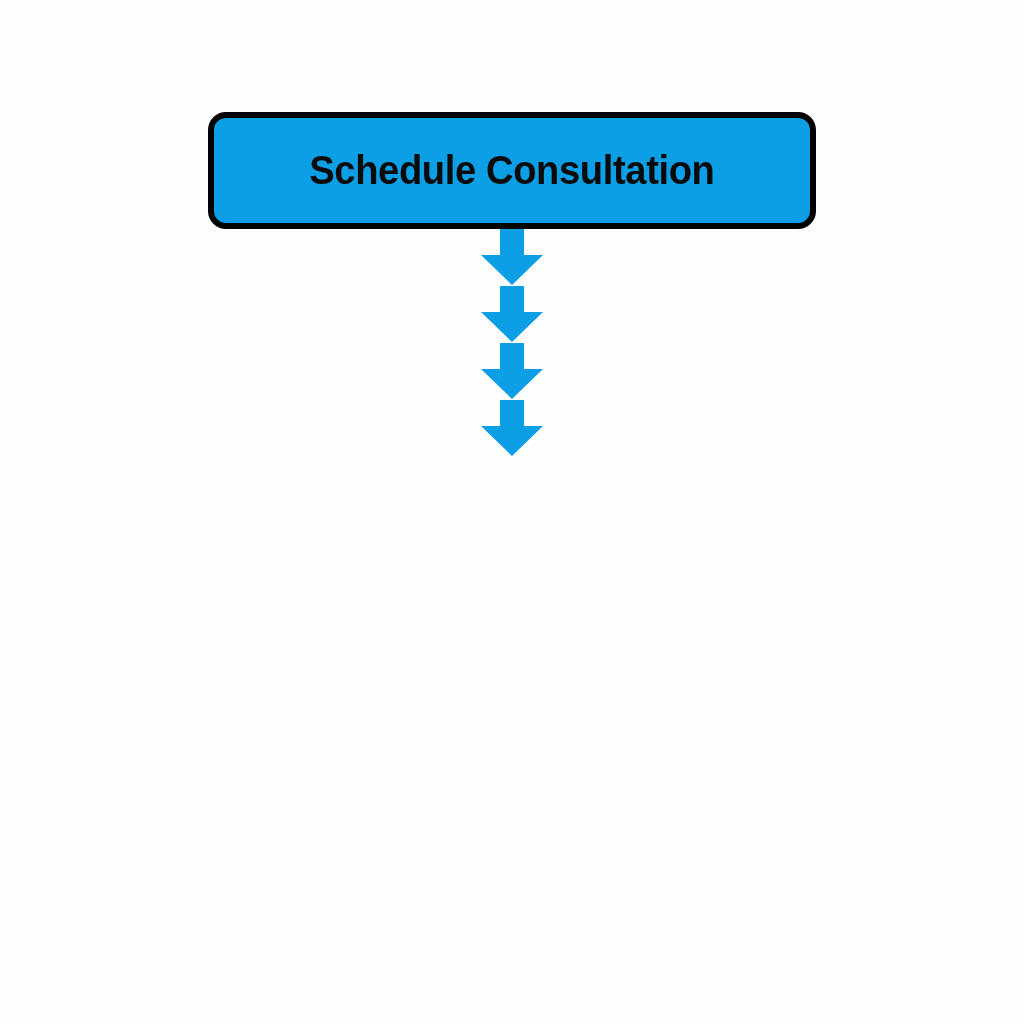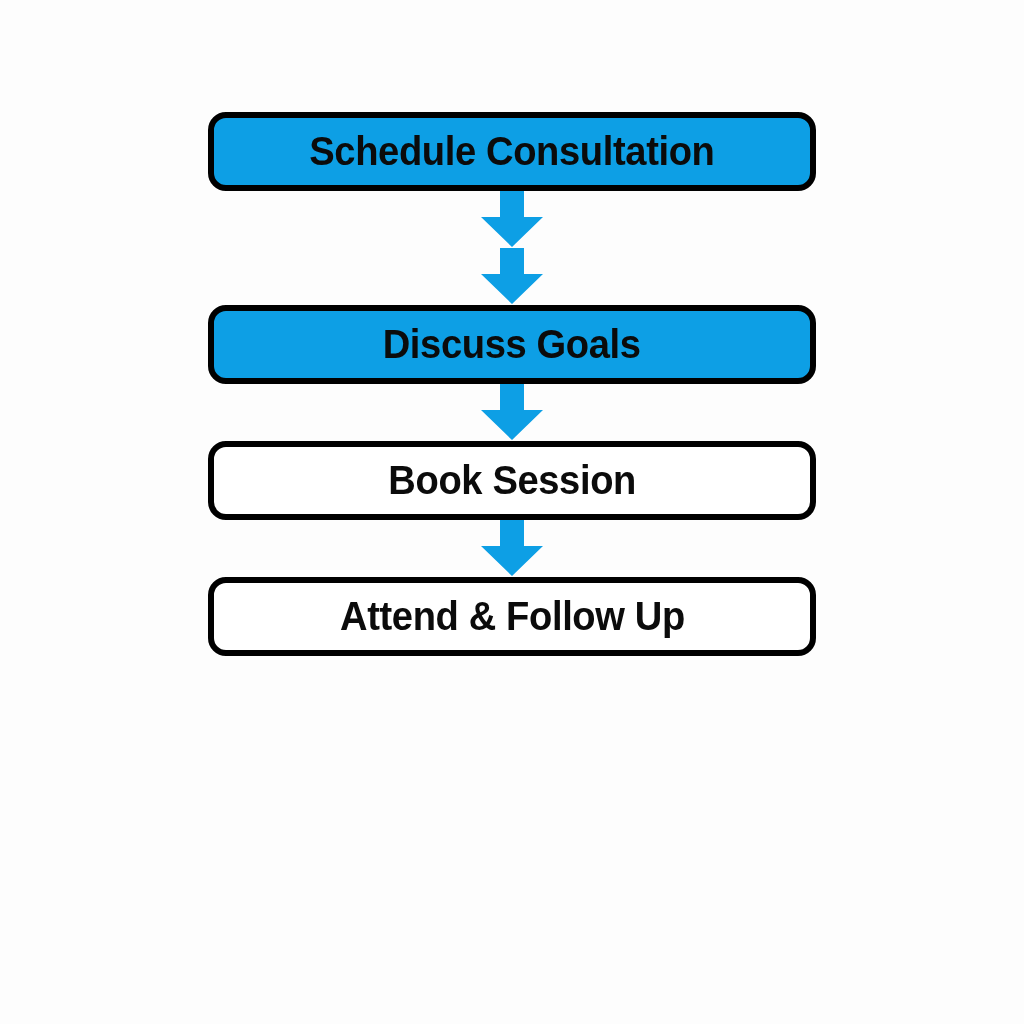--- a/index.html
+++ b/index.html
@@ -27,21 +27,21 @@
     top: 112px;
     width: 608px;
     display: flex;
     flex-direction: column;
     align-items: center;
   }
 
   .node {
     box-sizing: border-box;
     width: 608px;
-    height: 79px;
+    height: 117px;
     border: 6px solid #000000;
     border-radius: 18px;
     display: flex;
     align-items: center;
     justify-content: center;
     background: #ffffff;
   }
 
   .node.highlight {
     background: #0d9fe5;
@@ -87,38 +87,29 @@
       </svg>
     </div>
 
 
     <div class="connector">
       <svg viewBox="0 0 64 57" xmlns="http://www.w3.org/2000/svg" aria-hidden="true">
         <polygon points="20,0 44,0 44,26 63,26 32,56 1,26 20,26" fill="#0d9fe5"></polygon>
       </svg>
     </div>
 
-    <div class="node highlight">
-      <span class="node-label">Discuss Goals</span>
-    </div>
 
     <div class="connector">
       <svg viewBox="0 0 64 57" xmlns="http://www.w3.org/2000/svg" aria-hidden="true">
         <polygon points="20,0 44,0 44,26 63,26 32,56 1,26 20,26" fill="#0d9fe5"></polygon>
       </svg>
     </div>
 
-    <div class="node">
-      <span class="node-label">Book Session</span>
-    </div>
 
     <div class="connector">
       <svg viewBox="0 0 64 57" xmlns="http://www.w3.org/2000/svg" aria-hidden="true">
         <polygon points="20,0 44,0 44,26 63,26 32,56 1,26 20,26" fill="#0d9fe5"></polygon>
       </svg>
     </div>
 
-    <div class="node">
-      <span class="node-label">Attend &amp; Follow Up</span>
-    </div>
 
   </div>
 </div>
 
 </body></html>

